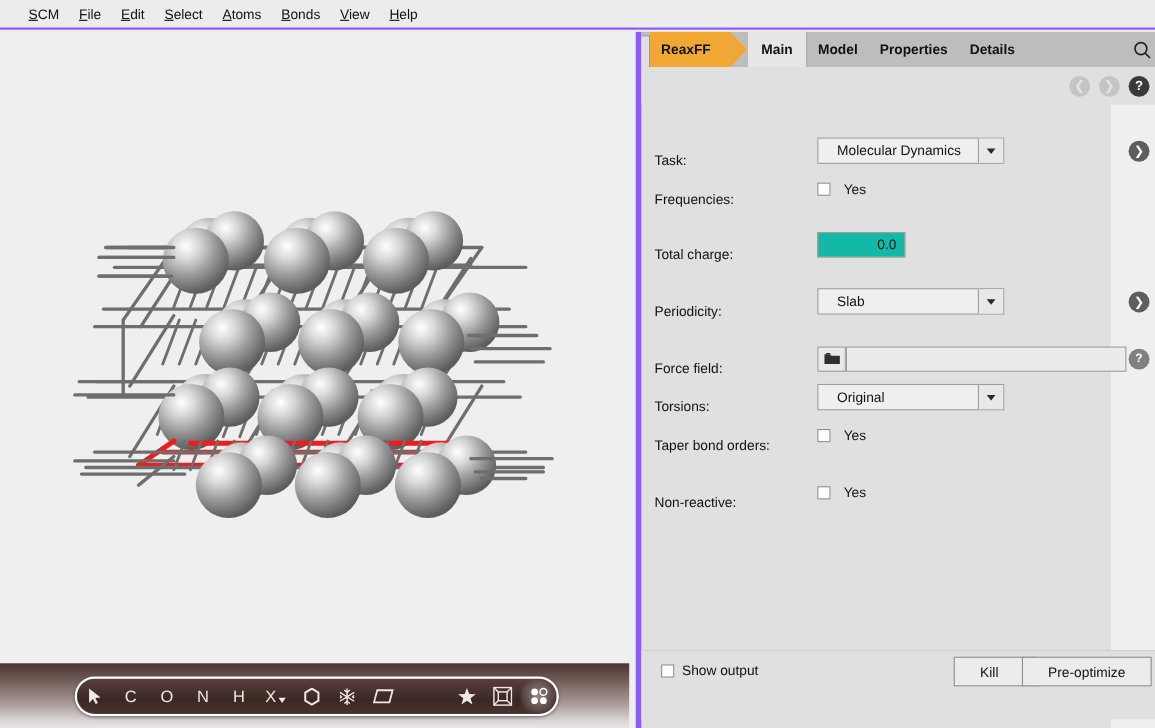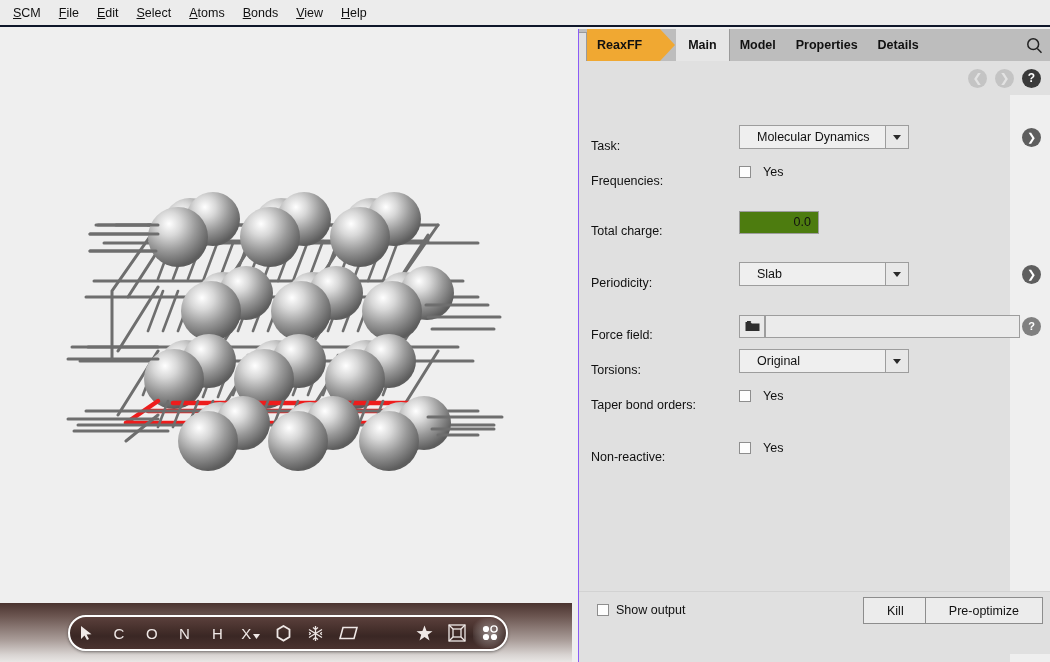--- a/index.html
+++ b/index.html
@@ -11,23 +11,23 @@
     font-size: 12px;
     color: #1a1a1a;
     -webkit-font-smoothing: antialiased;
   }
   #app { position: relative; width: 1050px; height: 662px; }
 
   
   .menubar {
     position: absolute; left: 0; top: 0; width: 1050px; height: 27px;
     background: #ececec;
-    border-bottom: 2px solid #0f172a;
+    border-bottom: 2px solid #8b5cf6;
     display: flex; align-items: center;
-    padding-left: 4px; box-sizing: border-box;
+    padding-left: 17px; box-sizing: border-box;
   }
   .menu-item {
     font-size: 12.5px; color: #111;
     padding: 3px 9px; cursor: default; white-space: nowrap;
   }
   .menu-item u { text-decoration: underline; }
 
   
   .viewer {
     position: absolute; left: 8px; top: 29px; width: 572px; height: 574px;
@@ -68,21 +68,21 @@
     background: radial-gradient(ellipse at center, rgba(255,255,255,.42) 0%, rgba(255,255,255,.12) 60%, rgba(255,255,255,0) 80%);
     border-radius: 6px;
   }
   .tool-spacer { width: 44px; }
   .tool svg { display: block; }
 
   
   .panel {
     position: absolute; left: 578px; top: 29px; width: 432px; height: 633px;
     background: #e0e0e0;
-    border-left: 1px solid #8b5cf6;
+    border-left: 5px solid #8b5cf6;
     box-sizing: border-box;
   }
   .panel-vsep {
     position: absolute; left: 572px; top: 29px; width: 6px; height: 633px;
     background: #efefef; border-right: 1px solid #9c9c9c;
   }
 
   
   .tabbar {
     position: absolute; left: 0; top: 0; width: 472px; height: 32px;
@@ -168,21 +168,21 @@
     display: flex; align-items: center; justify-content: center;
   }
   .combo-arrow i {
     width: 0; height: 0;
     border-left: 4px solid transparent; border-right: 4px solid transparent;
     border-top: 5px solid #2a2a2a; display: block;
   }
 
   .entry {
     width: 80px; height: 23px;
-    background: #4d7c0f; border: 1px solid #9d9d9d;
+    background: #14b8a6; border: 1px solid #9d9d9d;
     display: flex; align-items: center; justify-content: flex-end;
     padding-right: 7px; box-sizing: border-box;
     font-size: 12.5px; color: #111;
   }
   .entry.wide {
     width: 255px; justify-content: flex-start; padding-left: 6px;
     background: #ebebeb;
   }
 
   .checkwrap { display: flex; align-items: center; gap: 12px; }

